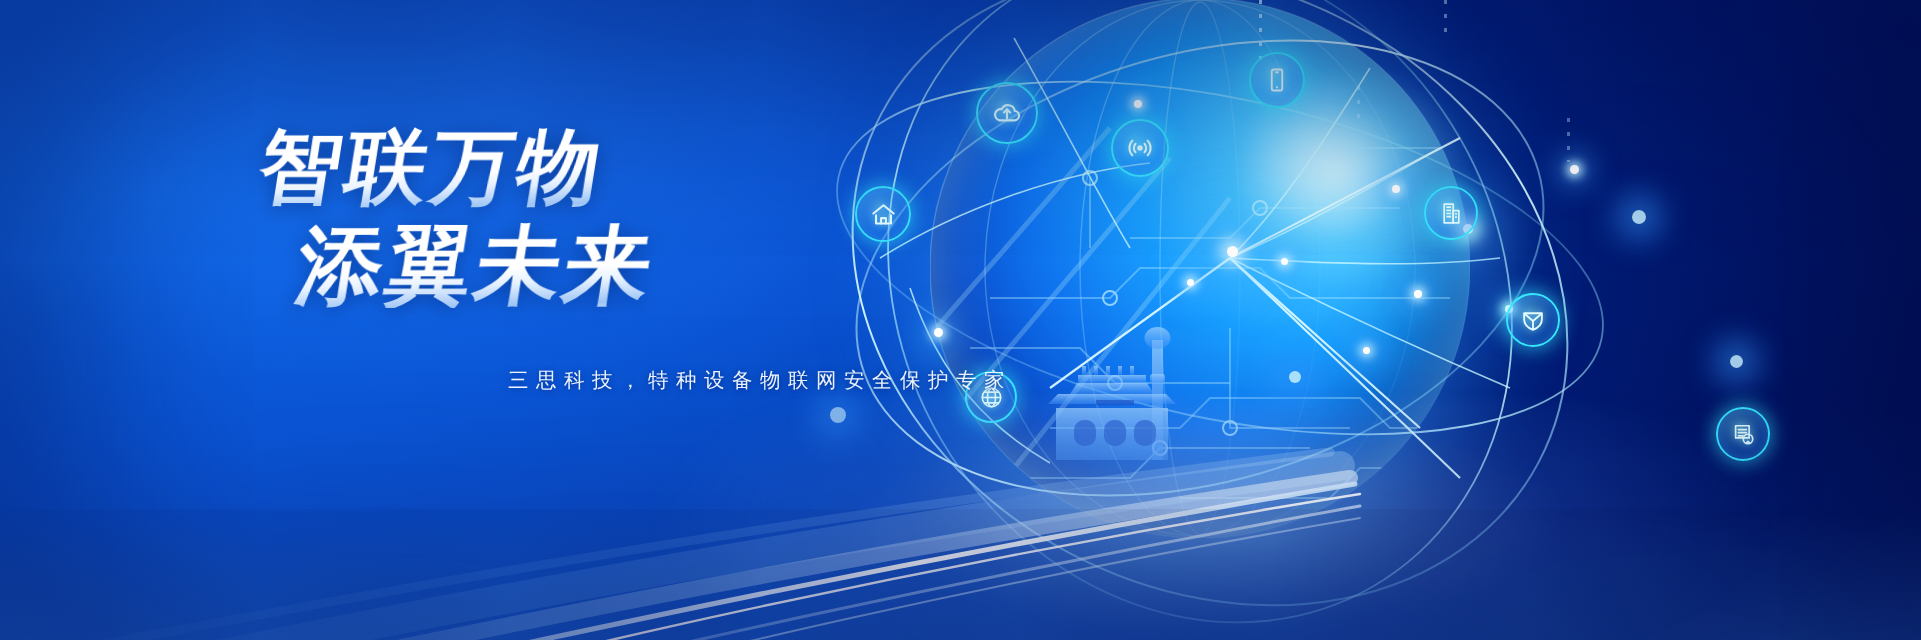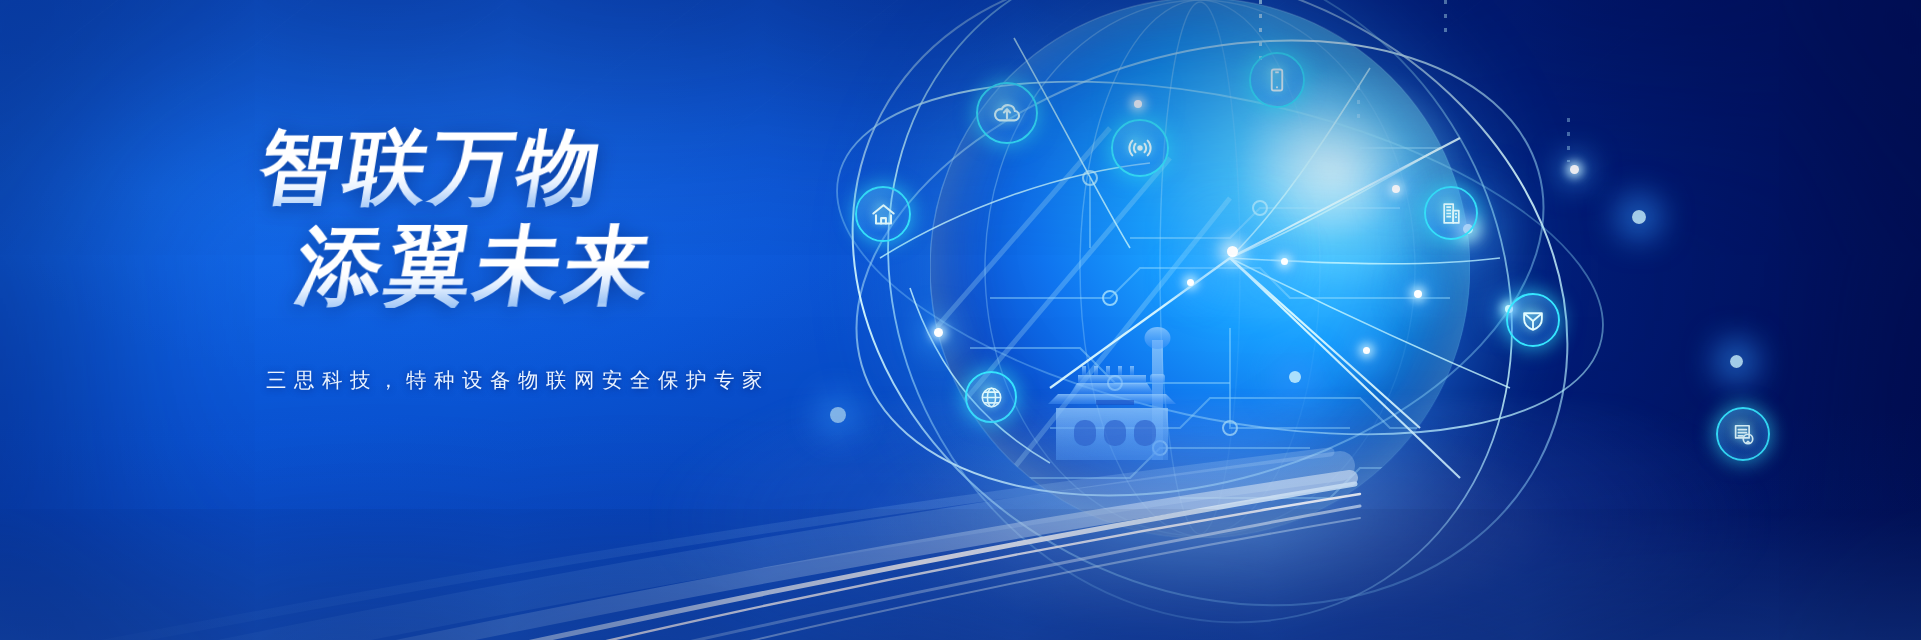--- a/index.html
+++ b/index.html
@@ -42,21 +42,21 @@
     font-family:"Liberation Sans","DejaVu Sans",sans-serif;
     background:linear-gradient(178deg,#ffffff 0%,#ffffff 48%,#e6f1ff 62%,#9dc4f5 82%,#ffffff 100%);
     -webkit-background-clip:text;background-clip:text;color:transparent;
     -webkit-text-fill-color:transparent;
     filter:drop-shadow(0 3px 10px rgba(0,20,80,.45));
   }
   .hl1{font-size:82px;letter-spacing:4px;transform:skewX(-9deg);margin-left:8px;}
   .hl2{font-size:86px;letter-spacing:3px;transform:skewX(-9deg);margin-top:14px;margin-left:46px;}
   .sub{
     margin-top:58px;margin-left:14px;color:#eaf3ff;font-size:20.5px;letter-spacing:7.5px;
-    font-weight:500;text-shadow:0 1px 6px rgba(0,30,110,.7);white-space:nowrap;
+    font-weight:500;text-shadow:0 1px 6px rgba(0,30,110,.7);white-space:nowrap;text-align:right;
   }
 
   
   .globe-wrap{position:absolute;left:900px;top:-42px;width:720px;height:720px;}
   .globe{position:absolute;left:30px;top:40px;width:540px;height:540px;border-radius:50%;
     background:
       radial-gradient(circle at 72% 30%, #9be6ff 0%, #45c4ff 16%, #19a0ff 34%, #0f74ef 54%, #0c4fd0 72%, #0a37ae 88%, #07277f 100%);
     box-shadow:0 0 90px 24px rgba(40,150,255,.42), inset -24px -24px 90px rgba(3,22,90,.65);
   }
   .globe-hl{position:absolute;left:58%;top:14%;width:42%;height:40%;border-radius:50%;

